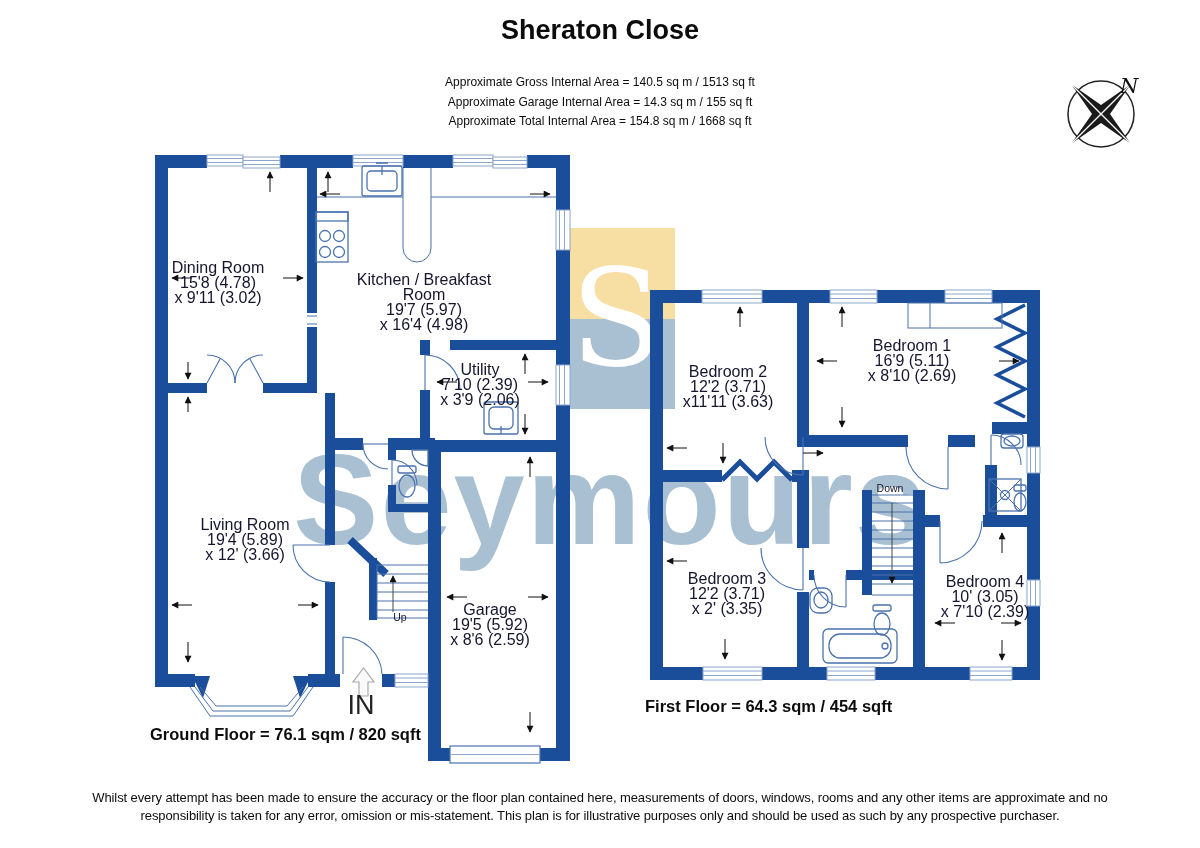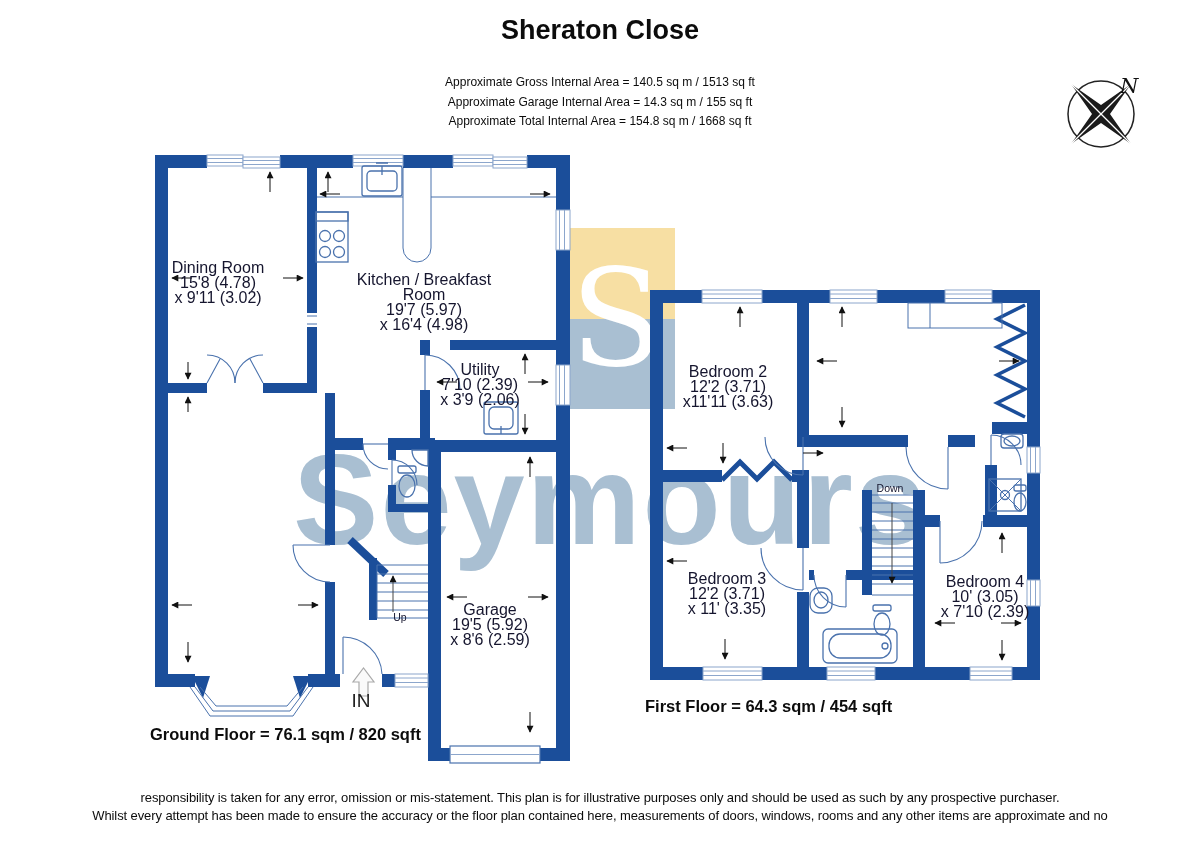--- a/index.html
+++ b/index.html
@@ -22,21 +22,21 @@
       font-family:"DejaVu Serif", serif; font-size:135px; color:#fff; }
   .wm-text { left:293px; top:436px; z-index:0; font-size:128px; font-weight:bold;
       letter-spacing:2px; color:#A9BFD2; line-height:1; white-space:nowrap; }
 
   
   svg.plan { position:absolute; z-index:1; }
 
   
   .room-label { position:absolute; z-index:2; text-align:center; font-size:16px; line-height:15px; color:#15152e; }
   .small-label { position:absolute; z-index:2; text-align:center; font-size:10.5px; color:#15152e; }
-  .in-label { position:absolute; z-index:2; text-align:center; font-size:19px; color:#222; }
+  .in-label { position:absolute; z-index:2; text-align:center; font-size:27px; color:#222; }
   .caption { position:absolute; z-index:2; font-size:16.5px; font-weight:bold; color:#0c0c0c; }
 
   
   .compass { left:1060px; top:72px; width:90px; height:90px; z-index:1; }
   .north-label { left:1120px; top:74px; z-index:2; font-family:"DejaVu Serif", serif;
       font-style:italic; font-size:21px; color:#111; }
 
   
   .footer { left:0; right:0; top:789px; text-align:center; font-size:13px; line-height:17.5px;
       color:#0c0c0c; letter-spacing:-0.1px; }
@@ -390,46 +390,56 @@
   <div class="room-label" style="left:334px; top:264px; width:180px;margin-top:8px;">
     <div>Kitchen / Breakfast Room</div>
     <div>19'7 (5.97)</div>
     <div>x 16'4 (4.98)</div>
   </div>
   <div class="room-label" style="left:425px; top:362px; width:110px;">
     <div>Utility</div>
     <div>7'10 (2.39)</div>
     <div>x 3'9 (2.06)</div>
   </div>
+  <div class="room-label" style="left:183px; top:517px; width:124px;">
+    <div>Living Room</div>
+    <div>19'4 (5.89)</div>
+    <div>x 12' (3.66)</div>
+  </div>
   <div class="room-label" style="left:428px; top:582px; width:124px;margin-top:20px;">
     <div>Garage</div>
     <div>19'5 (5.92)</div>
     <div>x 8'6 (2.59)</div>
   </div>
+  <div class="room-label" style="left:840px; top:338px; width:144px;">
+    <div>Bedroom 1</div>
+    <div>16'9 (5.11)</div>
+    <div>x 8'10 (2.69)</div>
+  </div>
   <div class="room-label" style="left:664px; top:364px; width:128px;">
     <div>Bedroom 2</div>
     <div>12'2 (3.71)</div>
     <div>x11'11 (3.63)</div>
   </div>
   <div class="room-label" style="left:663px; top:571px; width:128px;">
     <div>Bedroom 3</div>
     <div>12'2 (3.71)</div>
-    <div>x 11' (3.35)</div>
+    <div>x 2' (3.35)</div>
   </div>
   <div class="room-label" style="left:913px; top:574px; width:144px;">
     <div>Bedroom 4</div>
     <div>10' (3.05)</div>
     <div>x 7'10 (2.39)</div>
   </div>
 
   <div class="small-label" style="left:384px; top:611px; width:32px;">Up</div>
   <div class="small-label" style="left:862px; top:482px; width:56px;">Down</div>
   <div class="in-label" style="left:330px; top:690px; width:62px;">IN</div>
 
   <div class="caption" style="left:150px; top:725px;">Ground Floor = 76.1 sqm / 820 sqft</div>
   <div class="caption" style="left:645px; top:697px;">First Floor = 64.3 sqm / 454 sqft</div>
 
   <div class="abs footer">
+    <div>Whilst every attempt has been made to ensure the accuracy or the floor plan contained here, measurements of doors, windows, rooms and any other items are approximate and no</div>
     <div>responsibility is taken for any error, omission or mis-statement. This plan is for illustrative purposes only and should be used as such by any prospective purchaser.</div>
-    <div>Whilst every attempt has been made to ensure the accuracy or the floor plan contained here, measurements of doors, windows, rooms and any other items are approximate and no</div>
   </div>
 
 </div>
 
 </body></html>

